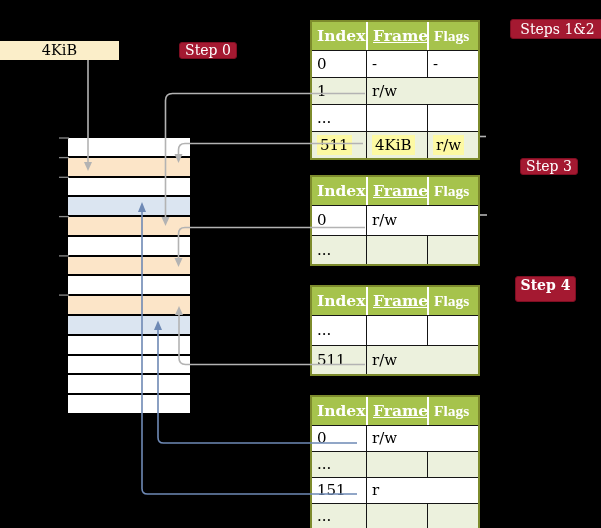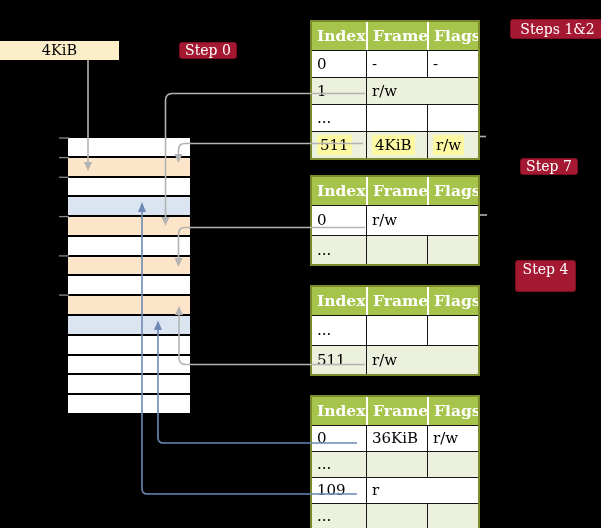--- a/index.html
+++ b/index.html
@@ -23,62 +23,62 @@
   }
   
   .badge{
     position:absolute; background:var(--badge-red); color:#fff;
     border:1px solid var(--badge-border); border-radius:3px;
     font-size:14px; text-align:center; box-sizing:border-box; z-index:3;
   }
   #badge-step0{left:179px; top:42px; width:58px; height:17px; line-height:15px;}
   #badge-steps12{left:510px; top:19px; width:95px; height:20px; line-height:18px;}
   #badge-step3{left:520px; top:158px; width:58px; height:17px; line-height:15px;}
-  #badge-step4{left:515px; top:260px; width:61px; height:32px; line-height:16px;}
+  #badge-step4{left:515px; top:276px; width:61px; height:26px; line-height:16px;font-weight:bold;}
   
   .memcol{
     position:absolute; left:68px; top:138px; width:122px; height:275px;
     display:flex; flex-direction:column; z-index:1;
   }
   .mem-row{flex:1; background:#fff;}
   .mem-row + .mem-row{border-top:2px solid #000;}
   .mem-row.fill-peach{background:var(--peach);}
   .mem-row.fill-blue{background:var(--blue-row);}
   .mem-row.fill-white{background:#ffffff;}
   
   .ptable{
     position:absolute; left:310px; width:170px; box-sizing:border-box;
     border:2px solid var(--border-olive); background:#d946ef; z-index:2;
     font-size:15px; color:#000;
   }
   .thead{display:flex; height:28px; background:var(--header-green);
     color:#fff; font-weight:bold; font-size:15.5px; line-height:28px;}
   .th{box-sizing:border-box; padding-left:5px; overflow:hidden;}
-  .th.c1{width:54px;} .th.c2{width:61px;} .th.c3{flex:1;}
+  .th.c1{width:54px;} .th.c2{width:61px;text-decoration:underline;} .th.c3{flex:1;font-family:Liberation Serif, serif;}
   .th + .th{border-left:2px solid #ffffff;}
   .trow{display:flex; height:var(--rh); line-height:var(--rh);
     border-top:1.4px solid var(--cell-border); background:#fff;}
   .trow.alt{background:var(--row-green);}
   .td{box-sizing:border-box; padding-left:5px; overflow:hidden;}
   .td.c1{width:54px;} .td.c2{width:61px;} .td.c3{flex:1;}
   .td + .td{border-left:1.4px solid var(--cell-border);}
   .hl{background:var(--highlight-yellow); padding:1px 3px;}
   
   #overlay{position:absolute; left:0; top:0; z-index:5; pointer-events:none;}
 </style>
 </head>
 <body>
 
 <div id="canvas">
 
   <div class="frame-box">4KiB</div>
 
   <div class="badge" id="badge-step0">Step 0</div>
   <div class="badge" id="badge-steps12">Steps 1&amp;2</div>
-  <div class="badge" id="badge-step3">Step 7</div>
+  <div class="badge" id="badge-step3">Step 3</div>
   <div class="badge" id="badge-step4">Step 4</div>
 
   <div class="memcol">
     <div class="mem-row fill-white"></div>
     <div class="mem-row fill-peach"></div>
     <div class="mem-row fill-white"></div>
     <div class="mem-row fill-blue"></div>
     <div class="mem-row fill-peach"></div>
     <div class="mem-row fill-white"></div>
     <div class="mem-row fill-peach"></div>
@@ -153,30 +153,29 @@
   </div>
 
   <div class="ptable" style="top:395px; --rh:25px;">
     <div class="thead">
       <div class="th c1">Index</div>
       <div class="th c2">Frame</div>
       <div class="th c3">Flags</div>
     </div>
     <div class="trow">
       <div class="td c1">0</div>
-      <div class="td c2">36KiB</div>
-      <div class="td c3">r/w</div>
-    </div>
-    <div class="trow alt">
-      <div class="td c1">...</div>
-      <div class="td c2"></div>
-      <div class="td c3"></div>
-    </div>
-    <div class="trow">
-      <div class="td c1">109</div>
+      <div class="td c3">r/w</div>
+    </div>
+    <div class="trow alt">
+      <div class="td c1">...</div>
+      <div class="td c2"></div>
+      <div class="td c3"></div>
+    </div>
+    <div class="trow">
+      <div class="td c1">151</div>
       <div class="td c3">r</div>
     </div>
     <div class="trow alt">
       <div class="td c1">...</div>
       <div class="td c2"></div>
       <div class="td c3"></div>
     </div>
   </div>
 
   <svg id="overlay" width="601" height="528" viewBox="0 0 601 528">

